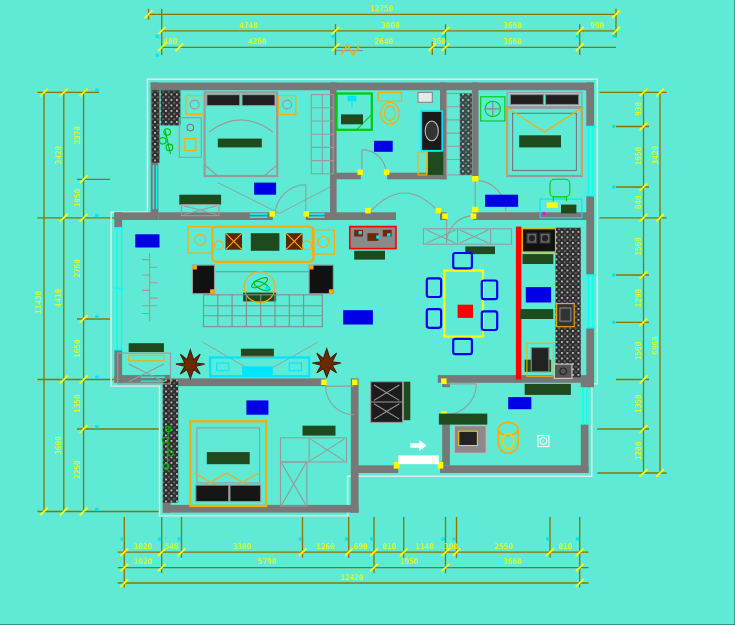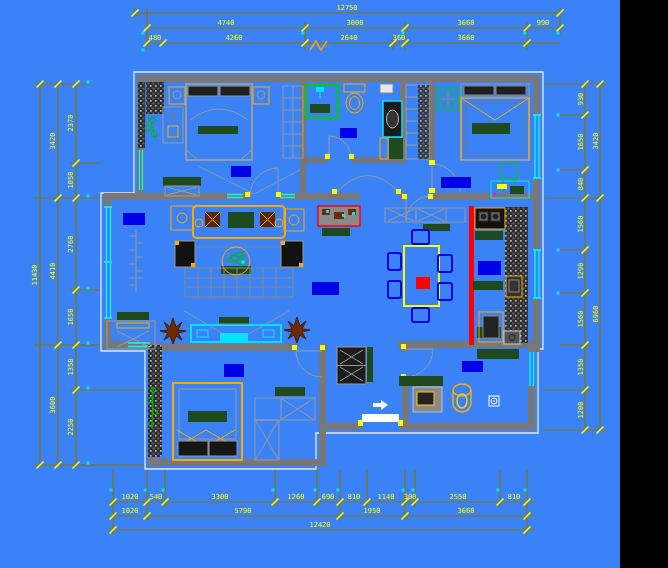--- a/index.html
+++ b/index.html
@@ -1,16 +1,16 @@
 <!DOCTYPE html>
 <html><head>
 <meta charset="utf-8">
 <style>
   html,body{margin:0;padding:0;background:#000;}
-  #stage{position:relative;width:620px;height:568px;background:#3b82f6;overflow:hidden;
+  #stage{position:relative;width:668px;height:568px;background:#5eead4;overflow:hidden;
          font-family:"DejaVu Sans Mono", monospace;}
   svg text{font-family:"DejaVu Sans Mono", monospace;font-size:7px;fill:#ffff00;}
 </style>
 </head>
 <body>
 
 <div id="stage">
 <svg width="668" height="568" viewBox="0 0 668 568">
 <defs>
   <path id="tk" d="M-3.5,3.5 L3.5,-3.5" stroke="#ffff00" stroke-width="1.6"></path>

